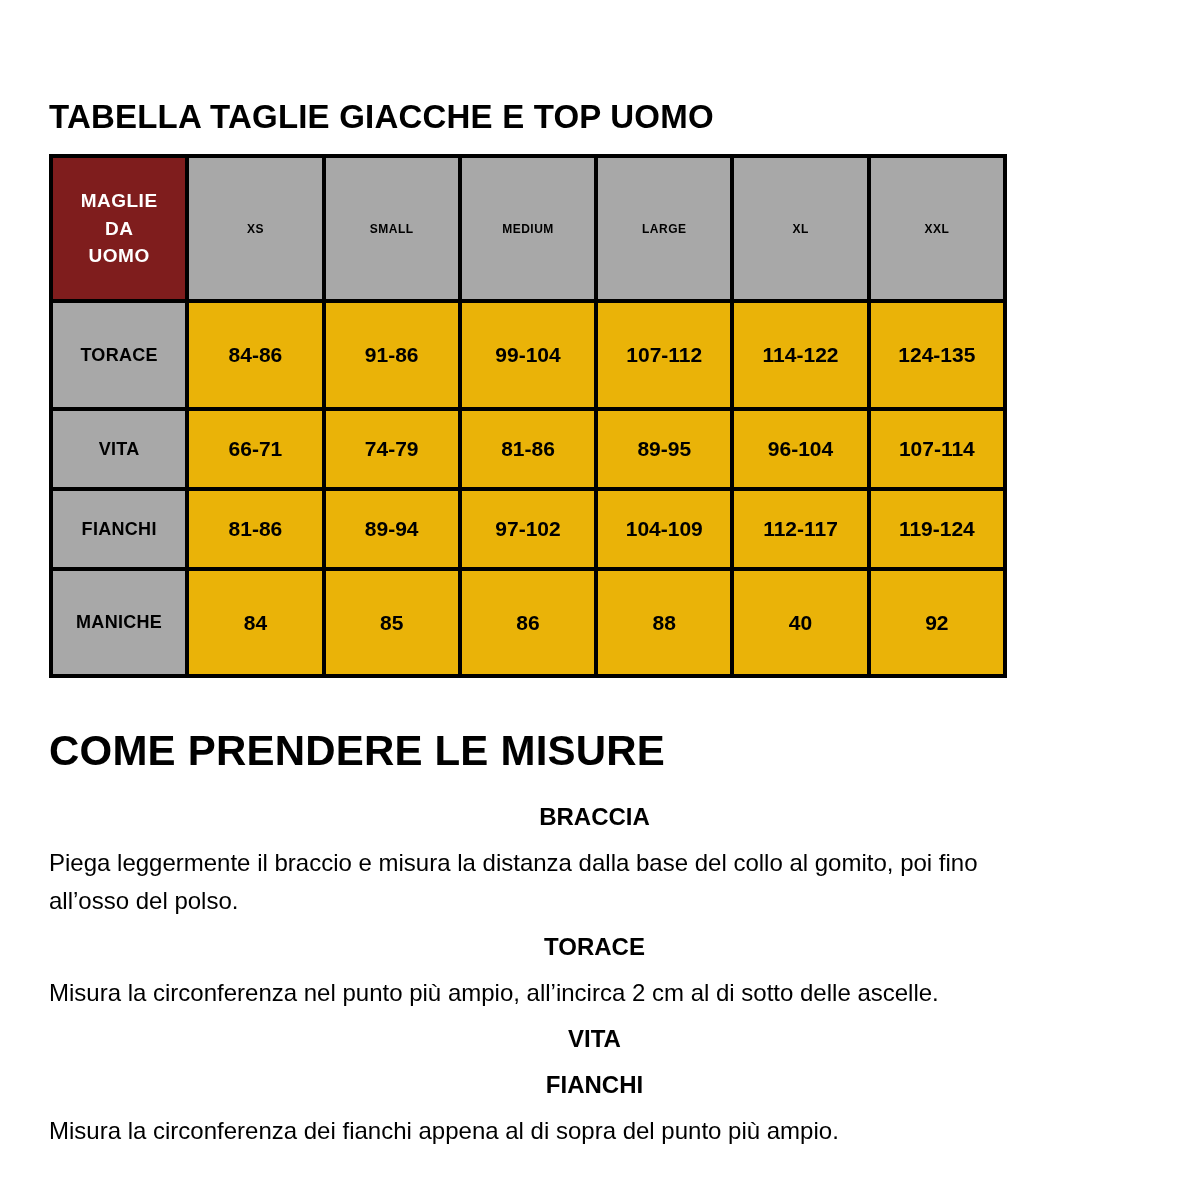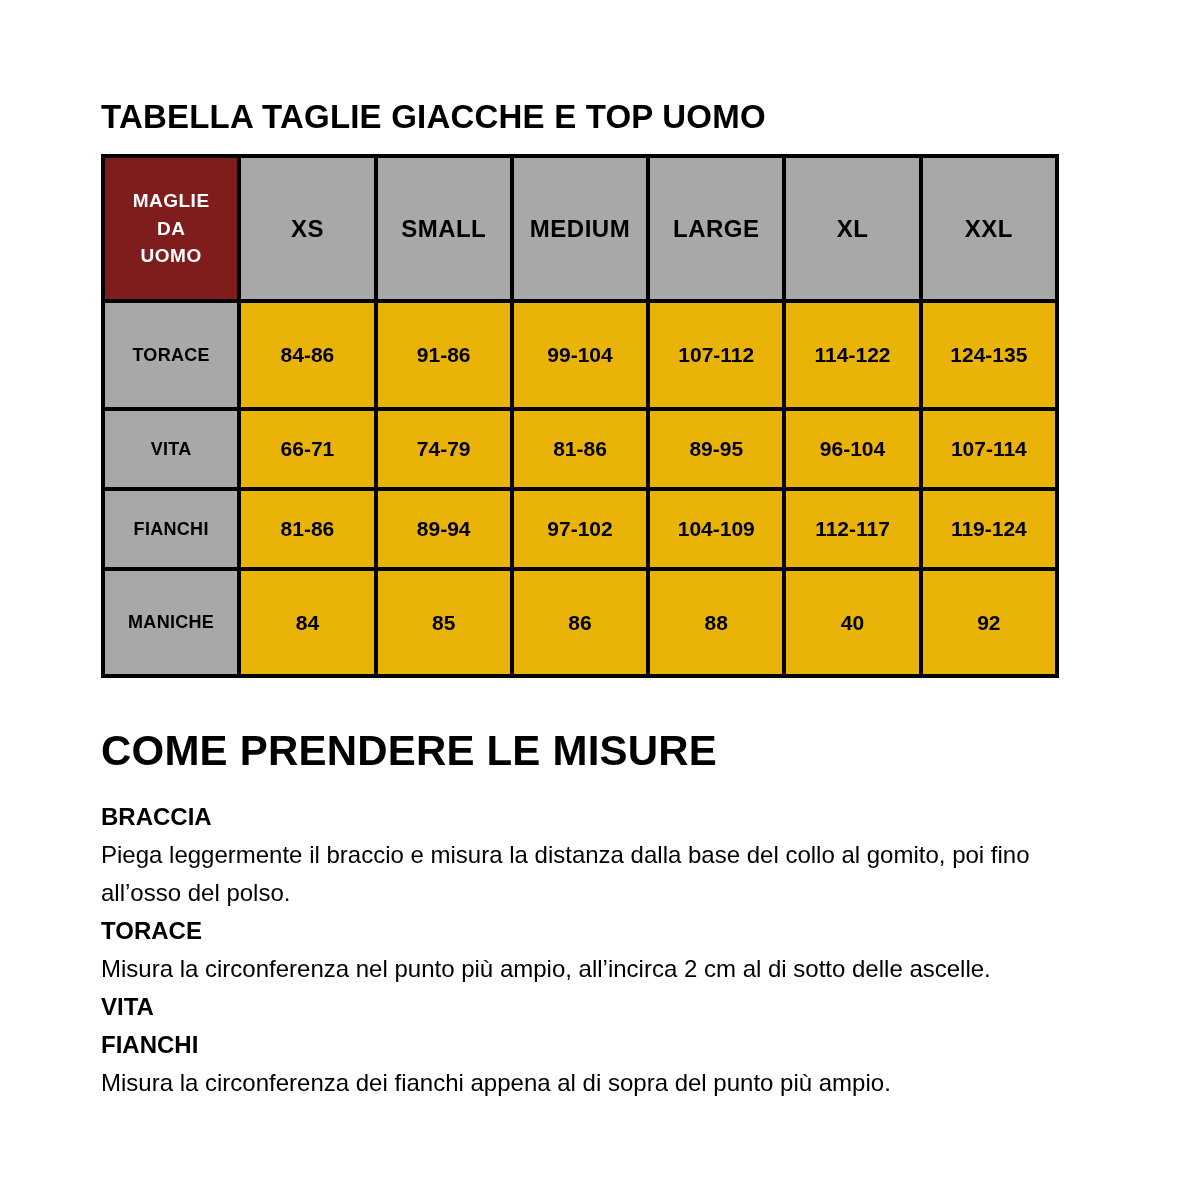--- a/index.html
+++ b/index.html
@@ -7,21 +7,21 @@
     padding: 0;
     background: #ffffff;
     font-family: "Liberation Sans", "DejaVu Sans", sans-serif;
     color: #000000;
   }
   .page {
     width: 1200px;
     height: 1200px;
     background: #ffffff;
     box-sizing: border-box;
-    padding: 100px 60px 0 101px;
+    padding: 100px 60px 0 49px;
     overflow: hidden;
   }
   .page-title {
     font-size: 33px;
     font-weight: bold;
     letter-spacing: 0.2px;
     margin: 0 0 21px 0;
     line-height: 1.0;
   }
   table.size-table {
@@ -48,21 +48,21 @@
     font-weight: bold;
     font-size: 19px;
     white-space: pre-line;
     line-height: 1.45;
     letter-spacing: 0.5px;
   }
   th.size-col {
     background: #a8a8a8;
     color: #000000;
     font-weight: bold;
-    font-size: 24px;
+    font-size: 12px;
     letter-spacing: 0.5px;
   }
   td.row-label {
     background: #a8a8a8;
     font-weight: bold;
     font-size: 18px;
     letter-spacing: 0.3px;
   }
   td.value-cell {
     background: #eab308;
@@ -73,22 +73,23 @@
   .guide-title {
     font-size: 42px;
     font-weight: bold;
     margin: 52px 0 26px 0;
     line-height: 1.0;
     letter-spacing: 0.2px;
   }
   .guide-section h3 {
     font-size: 24px;
     font-weight: bold;
-    margin: 0;
+    margin: 8px;
     line-height: 38px;
+    text-align: center;
   }
   .guide-section p {
     font-size: 24px;
     font-weight: normal;
     margin: 0;
     line-height: 38px;
     max-width: 985px;
   }
 </style>
 </head>

